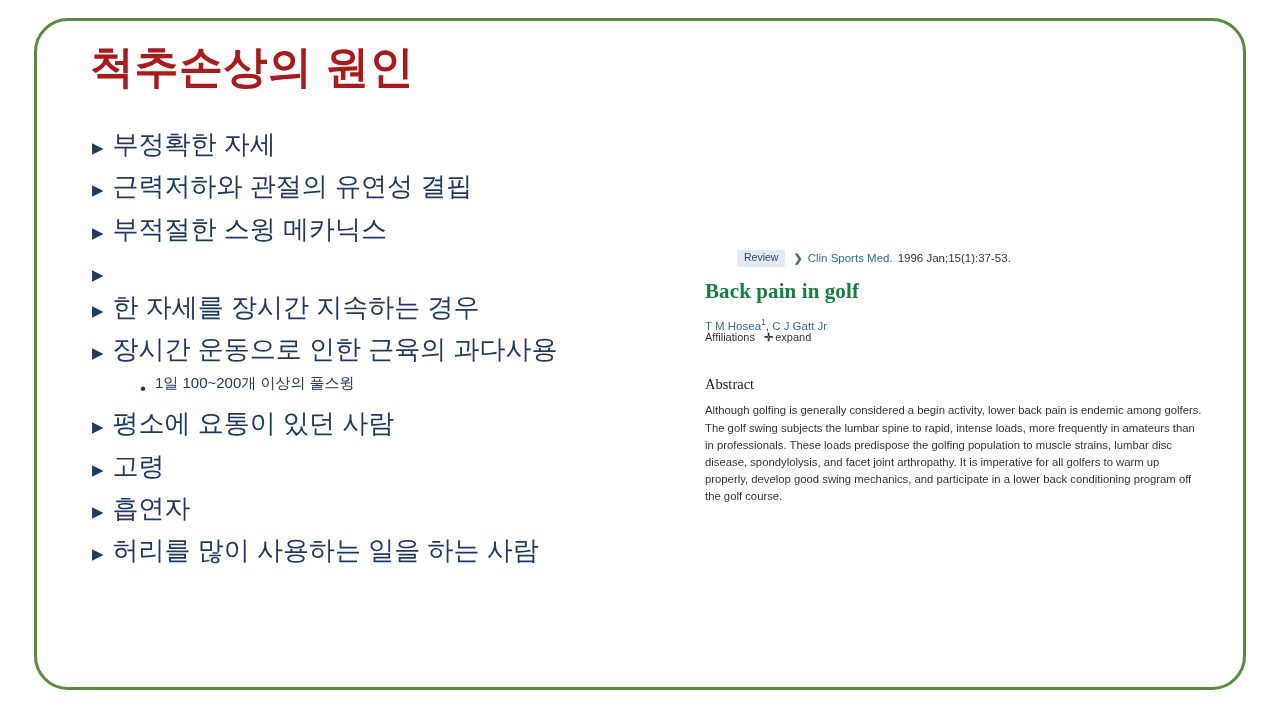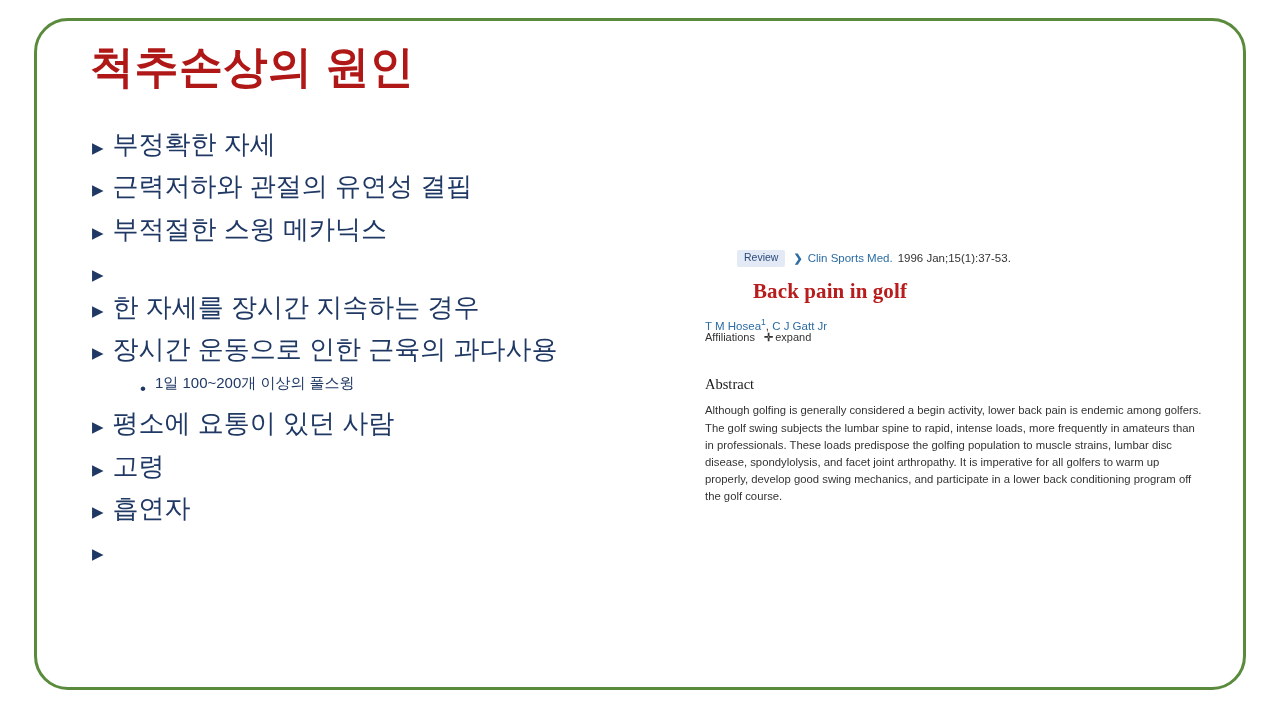--- a/index.html
+++ b/index.html
@@ -121,24 +121,23 @@
     color: #2b6ca3;
     margin-right: 5px;
   }
   #journal-cite {
     color: #333333;
   }
   #article-title {
     font-family: "Liberation Serif", serif;
     font-size: 21px;
     font-weight: bold;
-    color: #b91c1c;
+    color: #15803d;
     margin-bottom: 13px;
     letter-spacing: 0.1px;
-    margin-left: 48px;
   }
   #authors {
     font-size: 11.5px;
     color: #2b6ca3;
   }
   #authors .sup {
     font-size: 8.5px;
     vertical-align: super;
   }
   #authors .sep {
@@ -222,20 +221,21 @@
       <div class="bullet-row level-1">
         <span class="tri-marker">▶</span>
         <span class="bullet-text-1">고령</span>
       </div>
       <div class="bullet-row level-1">
         <span class="tri-marker">▶</span>
         <span class="bullet-text-1">흡연자</span>
       </div>
       <div class="bullet-row level-1">
         <span class="tri-marker">▶</span>
+        <span class="bullet-text-1">허리를 많이 사용하는 일을 하는 사람</span>
       </div>
     </div>
 
   <div id="article">
 
     <div id="article-meta-row">
       <span id="review-badge">Review</span>
       <span id="chevron-icon">❯</span>
       <span id="journal-name">Clin Sports Med.</span>
       <span id="journal-cite">1996 Jan;15(1):37-53.</span>

